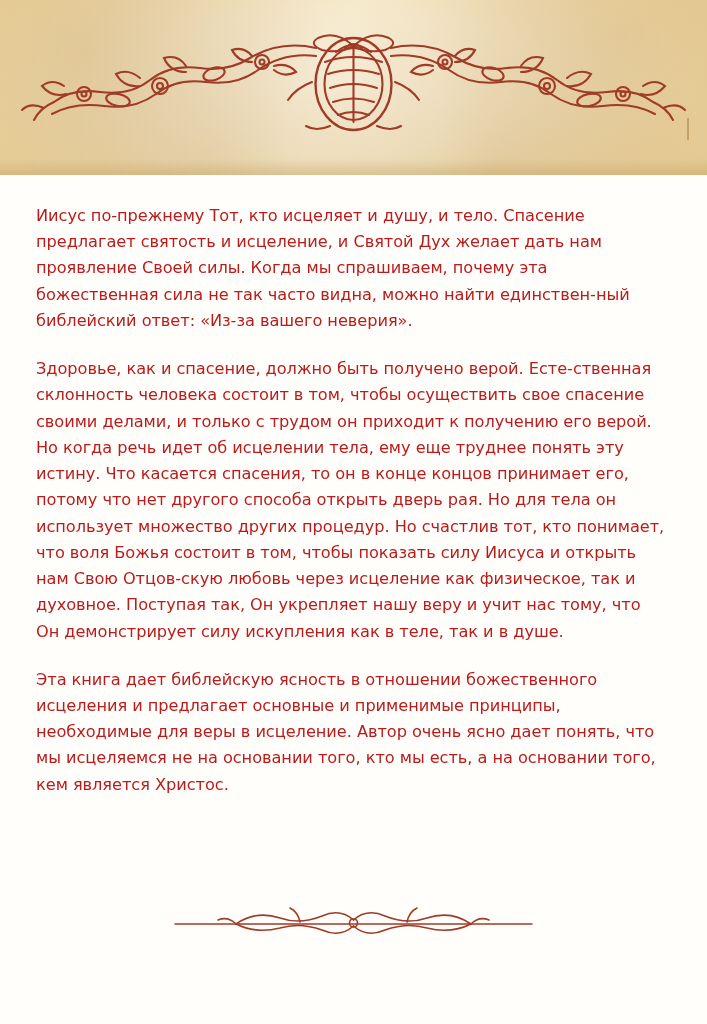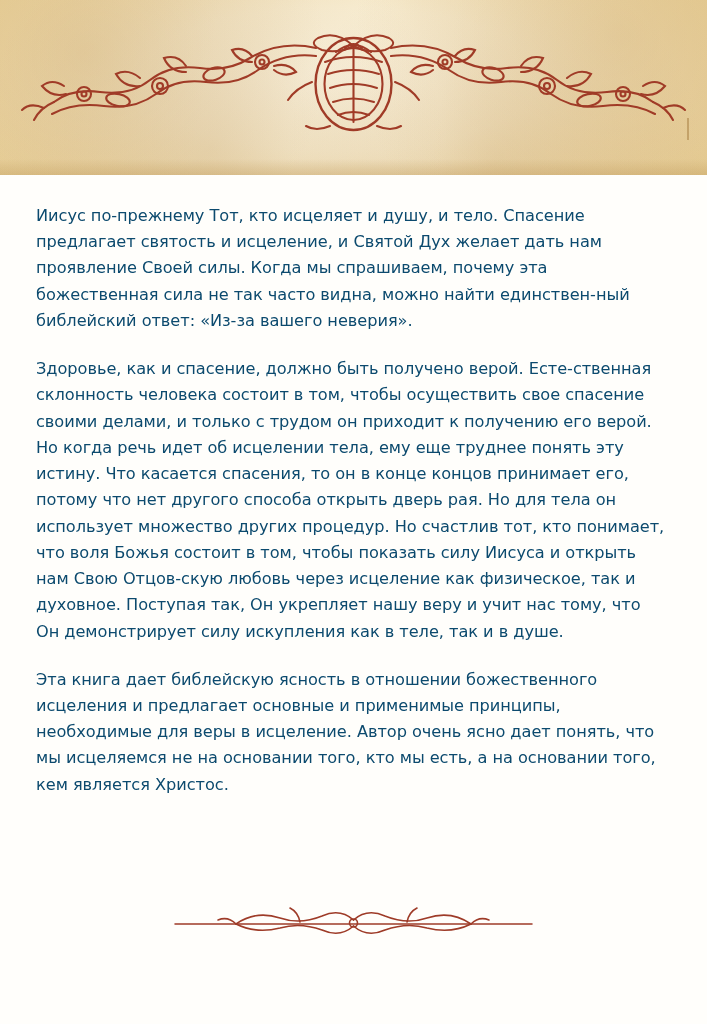--- a/index.html
+++ b/index.html
@@ -66,21 +66,21 @@
 
   
   .content {
     position: relative;
     padding: 28px 40px 0 36px;
   }
   .para {
     font-family: "DejaVu Sans", sans-serif;
     font-size: 16.2px;
     line-height: 1.62;
-    color: #0c4a6e;
+    color: #b91c1c;
     margin: 0 0 22px 0;
     text-align: left;
     letter-spacing: -0.05px;
   }
   .para:last-of-type { margin-bottom: 0; }
 
   
   .watermark {
     position: absolute;
     left: 0;

